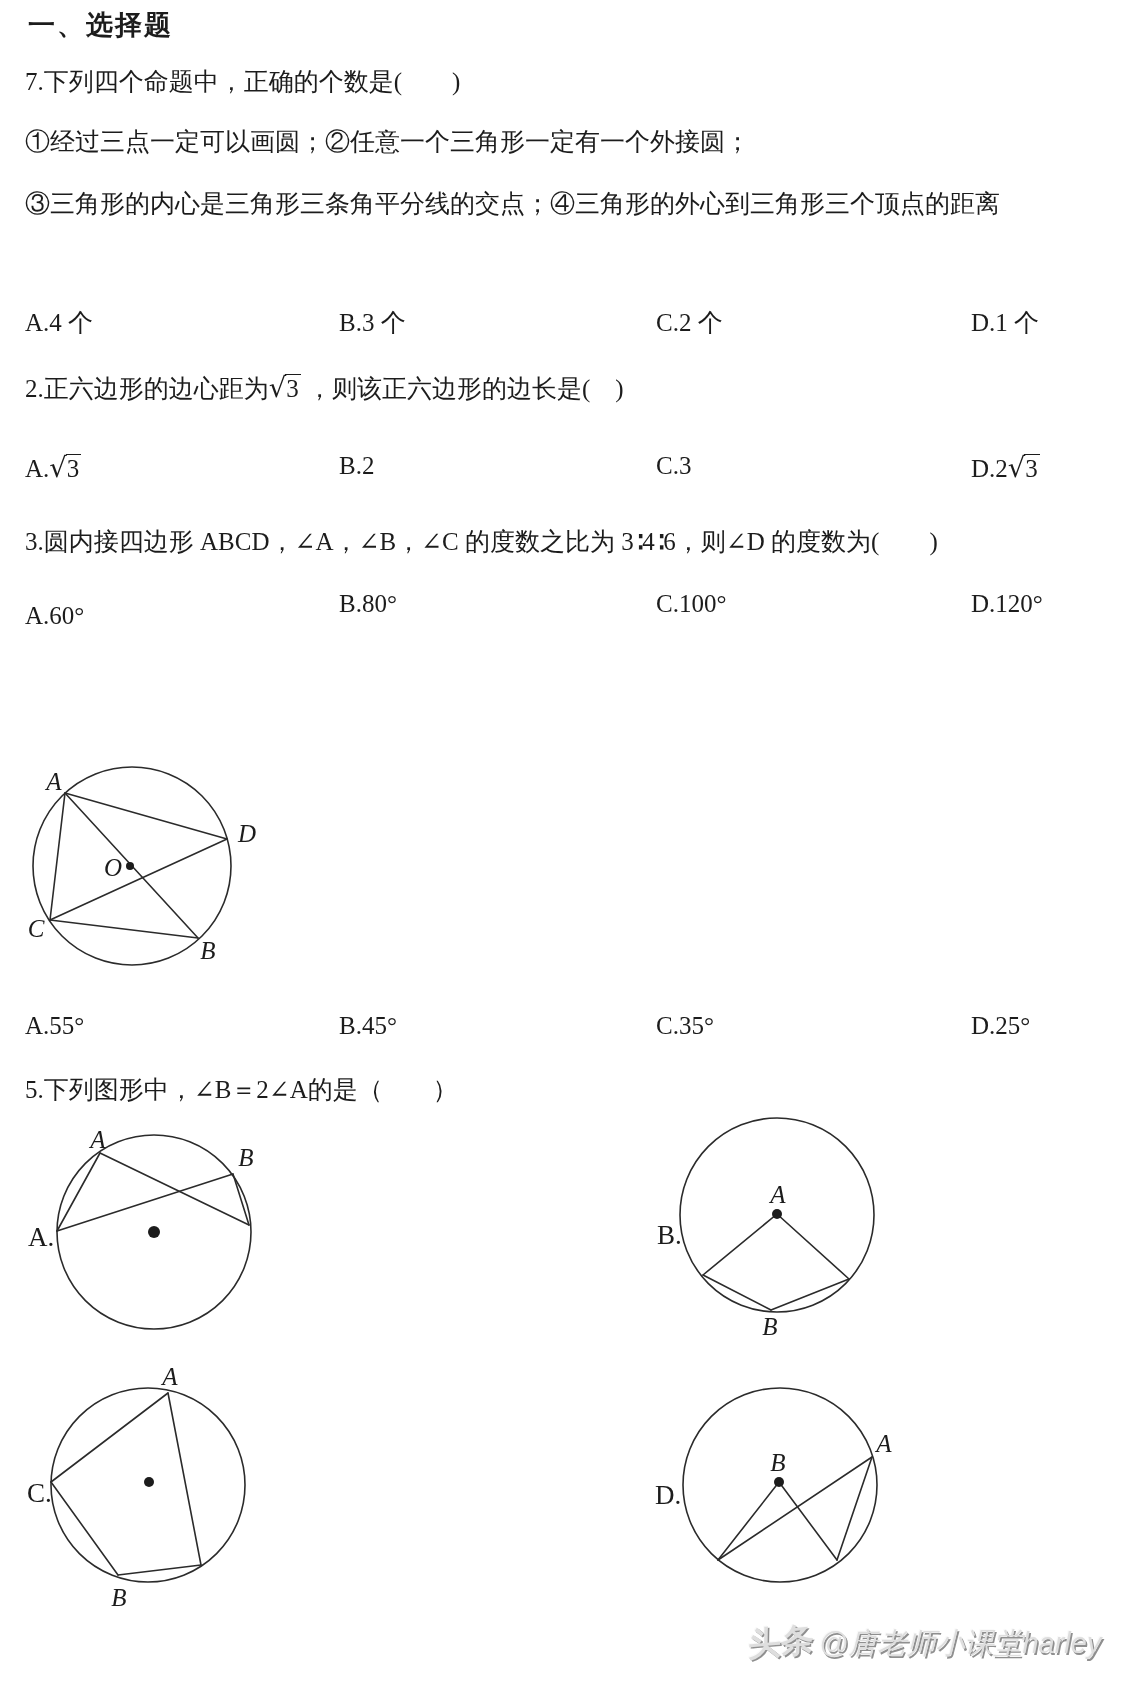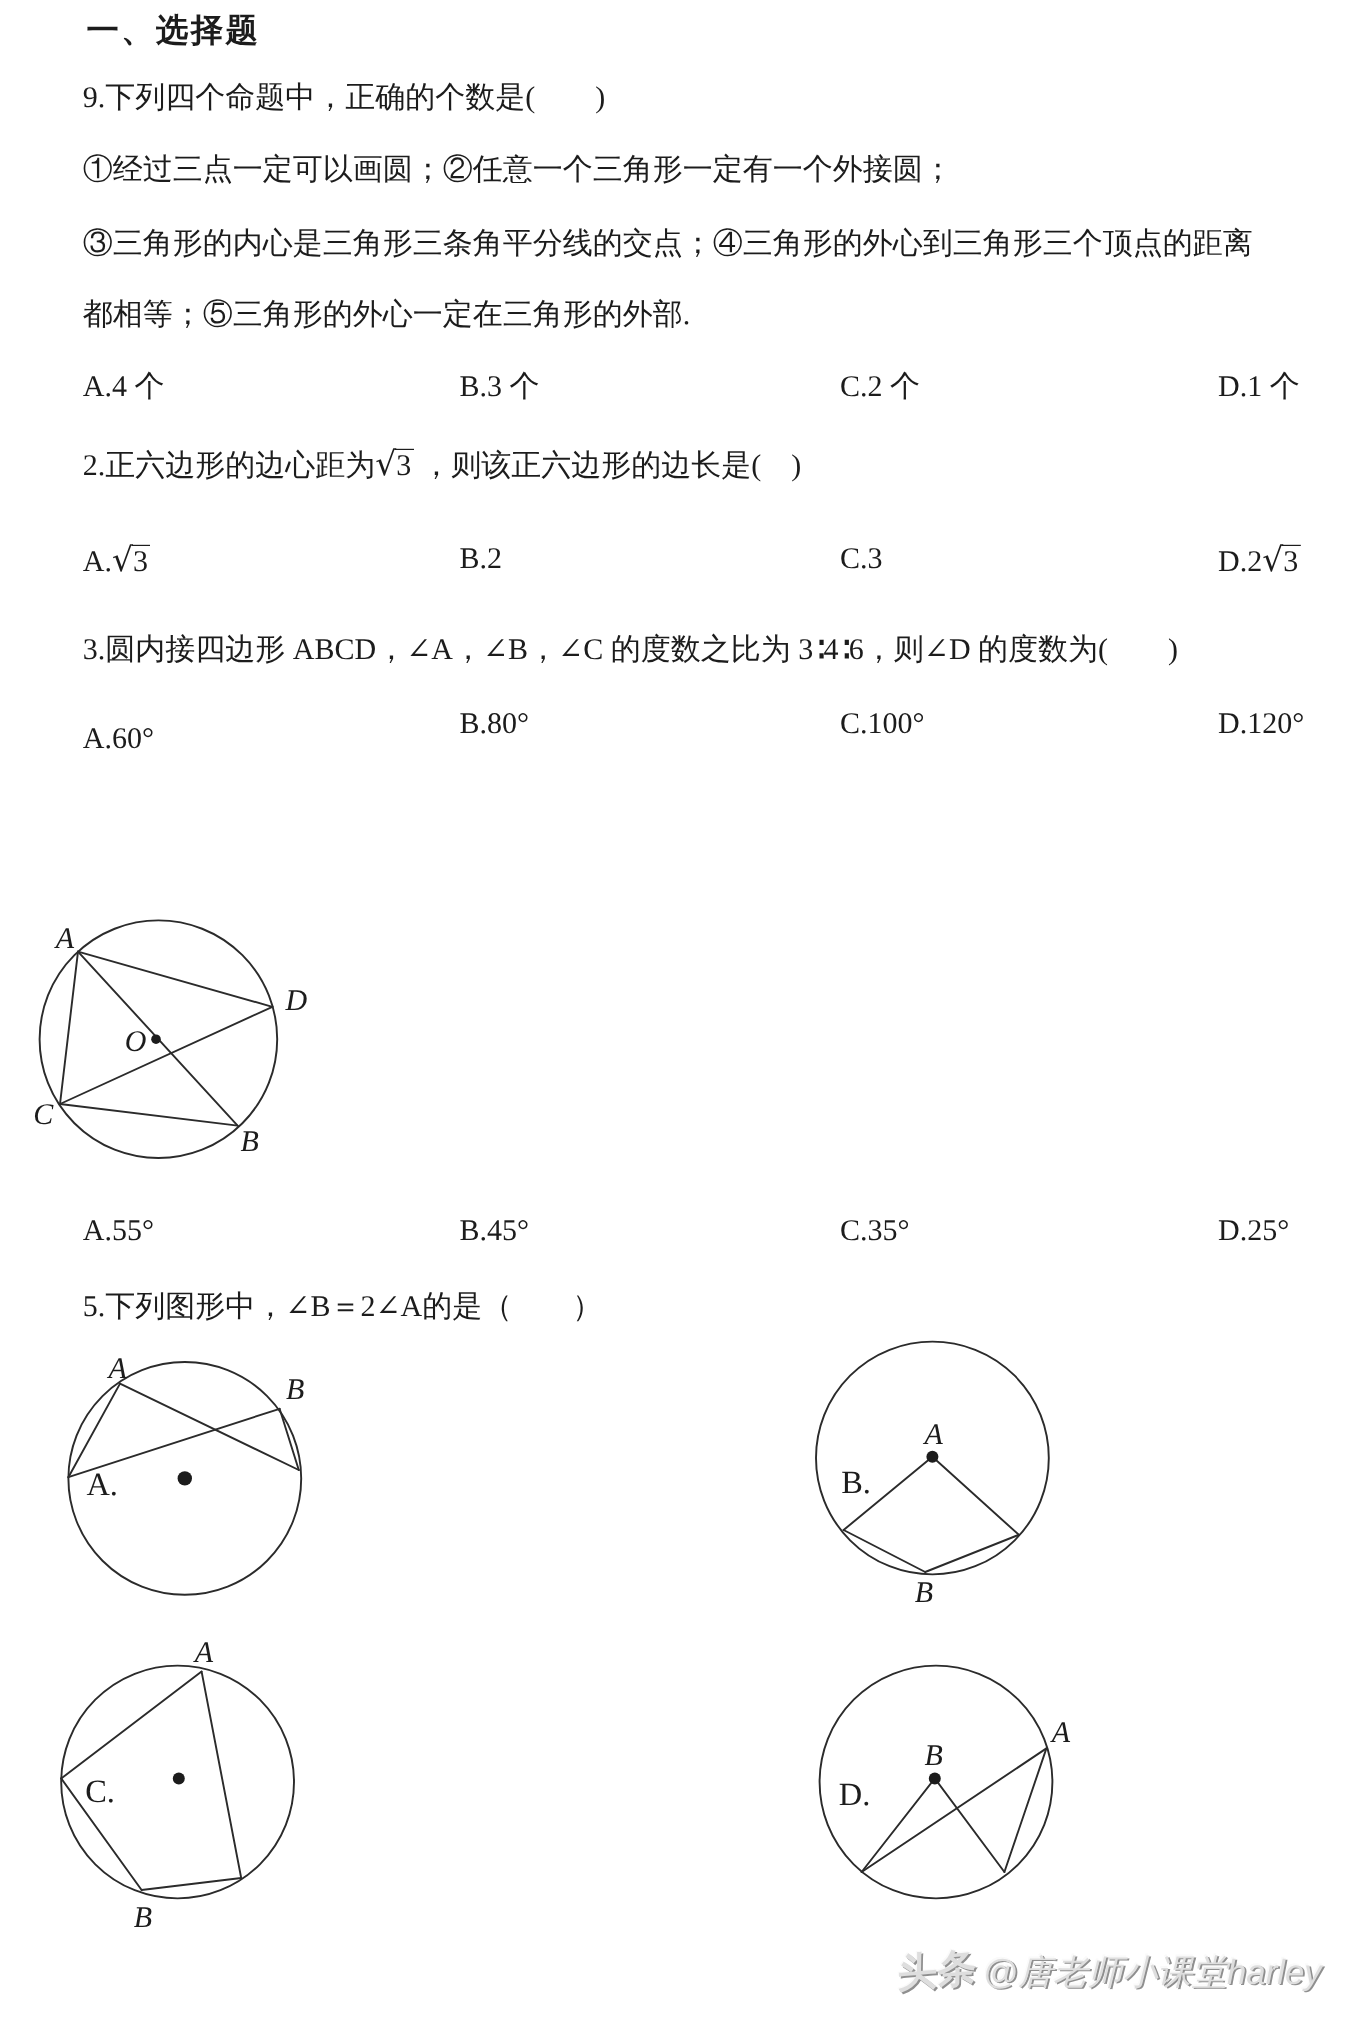--- a/index.html
+++ b/index.html
@@ -1,21 +1,21 @@
 <!DOCTYPE html>
 <html><head>
 <meta charset="utf-8">
 <style>
   html,body{margin:0;padding:0;background:#ffffff;}
   .page{
     position:relative;width:1133px;height:1682px;background:#ffffff;
     font-family:"Liberation Serif","DejaVu Serif",serif;color:#1c1c1c;
     overflow:hidden;
   }
-  .line{position:absolute;font-size:25px;white-space:nowrap;line-height:1.3;margin-left:44px;}
+  .line{position:absolute;font-size:25px;white-space:nowrap;line-height:1.3;}
   .title{font-weight:bold;font-size:27px;letter-spacing:2px;}
   .choice{font-size:27px;}
   
   .rt{font-family:"DejaVu Sans","Liberation Sans",sans-serif;font-size:1.1em;}
   .vin{display:inline-block;border-top:1.7px solid currentColor;line-height:1.05;padding:1px 2px 0 1px;margin-left:-1px;}
   svg{position:absolute;overflow:visible;}
   svg .c,svg line{stroke:#2b2b2b;stroke-width:1.6;fill:none;stroke-linecap:round;}
   svg .dot{fill:#1c1c1c;stroke:none;}
   svg text{
     font-family:"Liberation Serif","DejaVu Serif",serif;font-style:italic;
@@ -30,24 +30,23 @@
   .wm-brand{font-size:33px;font-weight:bold;display:inline-block;transform:rotate(-5deg) skewX(-6deg);margin-right:5px;}
   .wm-handle{font-size:29px;font-style:italic;}
 </style>
 </head>
 <body>
 
 <div class="page">
 
   <div class="line title" style="left:28px;top:8px">一、选择题</div>
 
-  <div class="line" style="left:25px;top:66px">9.下列四个命题中，正确的个数是(　　)</div>
+  <div class="line" style="left:25px;top:66px">7.下列四个命题中，正确的个数是(　　)</div>
   <div class="line" style="left:25px;top:188px">③三角形的内心是三角形三条角平分线的交点；④三角形的外心到三角形三个顶点的距离</div>
   <div class="line" style="left:25px;top:126px">①经过三点一定可以画圆；②任意一个三角形一定有一个外接圆；</div>
-  <div class="line" style="left:25px;top:247px">都相等；⑤三角形的外心一定在三角形的外部.</div>
   <div class="line" style="left:25px;top:307px">A.4 个</div>
   <div class="line" style="left:339px;top:307px">B.3 个</div>
   <div class="line" style="left:656px;top:307px">C.2 个</div>
   <div class="line" style="left:971px;top:307px">D.1 个</div>
 
   <div class="line m" style="left:25px;top:370px">2.正六边形的边心距为<span class="rt">√</span><span class="vin">3</span> ，则该正六边形的边长是(　)</div>
   <div class="line m" style="left:25px;top:450px">A.<span class="rt">√</span><span class="vin">3</span></div>
   <div class="line m" style="left:339px;top:450px">B.2</div>
   <div class="line m" style="left:656px;top:450px">C.3</div>
   <div class="line m" style="left:971px;top:450px">D.2<span class="rt">√</span><span class="vin">3</span></div>

